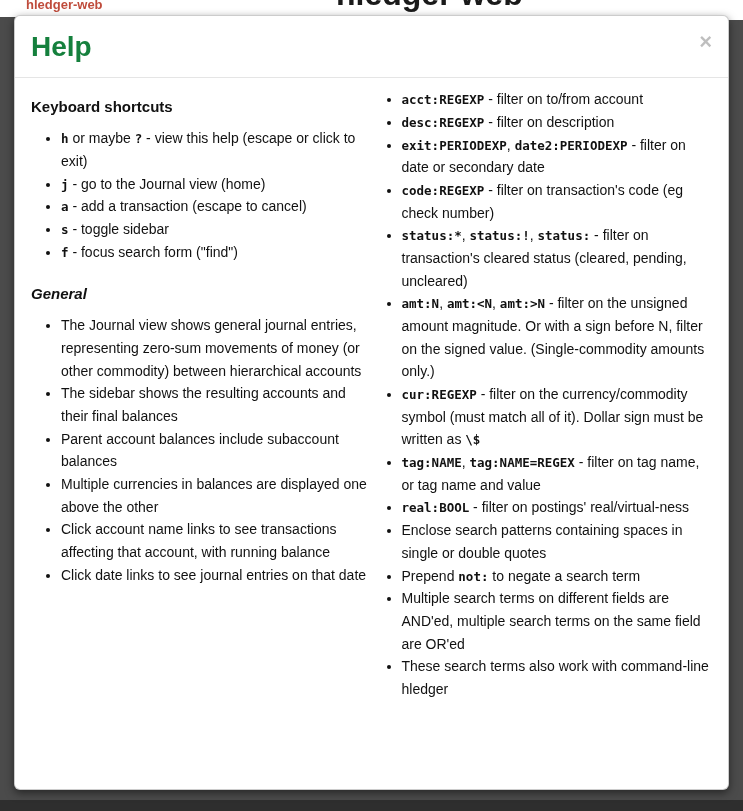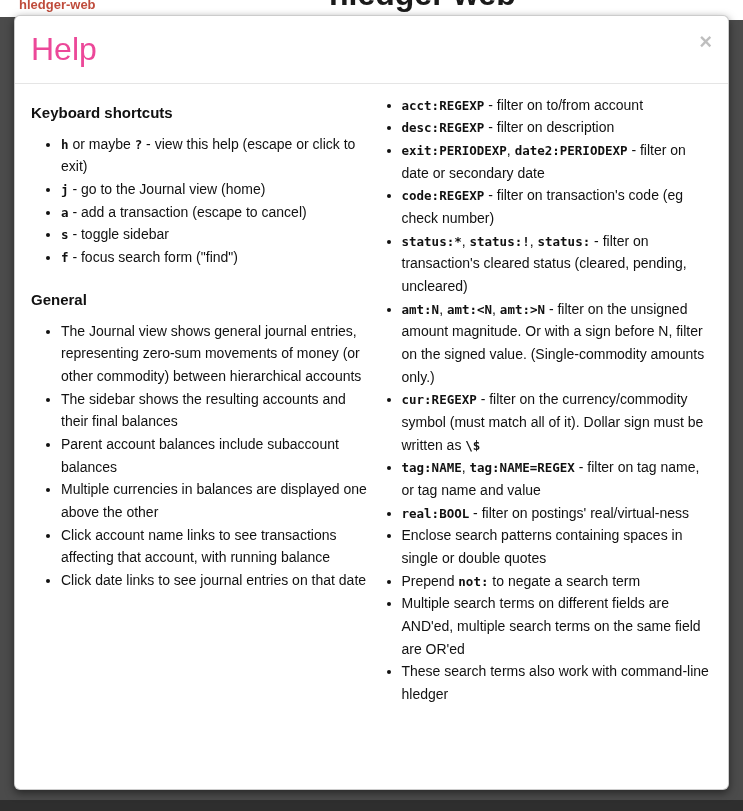--- a/index.html
+++ b/index.html
@@ -7,21 +7,21 @@
   body {
     font-family: "Liberation Sans", sans-serif;
     background: #ffffff;
     position: relative;
     overflow: hidden;
   }
 
   
   .top-strip {
     position: absolute;
-    top: 0; left: 1px; right: 0;
+    top: 0; left: 8px; right: 0;
     height: 17px;
     background: #ffffff;
     overflow: hidden;
     z-index: 1;
   }
   .brand {
     position: absolute;
     left: 18px;
     top: -3px;
     font-size: 13px;
@@ -77,23 +77,23 @@
     border: 1px solid rgba(0,0,0,0.2);
     border-radius: 6px;
     box-shadow: 0 3px 9px rgba(0,0,0,0.5);
     z-index: 5;
   }
   .modal-header {
     padding: 13px 16px 12px;
     border-bottom: 1px solid #e5e5e5;
   }
   .modal-title {
-    font-size: 32px;
-    font-weight: 400;
-    color: #ec4899;
+    font-size: 28px;
+    font-weight: 700;
+    color: #15803d;
     line-height: 1.3;
   }
   .close {
     float: right;
     background: transparent;
     border: 0;
     font-size: 22px;
     font-weight: bold;
     line-height: 1;
     color: #000000;
@@ -108,21 +108,21 @@
   }
   .col { flex: 1; min-width: 0; }
 
   .section-heading {
     font-size: 15px;
     font-weight: bold;
     color: #111111;
     margin: 10px 0 12px;
   }
   .section-heading + ul { margin-top: 11px; }
-  .col h3:nth-of-type(2) { margin-top: 22px; }
+  .col h3:nth-of-type(2) { margin-top: 22px; font-style: italic; }
 
   ul {
     margin: 0 0 14px;
     padding-left: 30px;
     list-style: disc;
   }
   li {
     font-size: 14px;
     line-height: 1.62;
     color: #111111;

